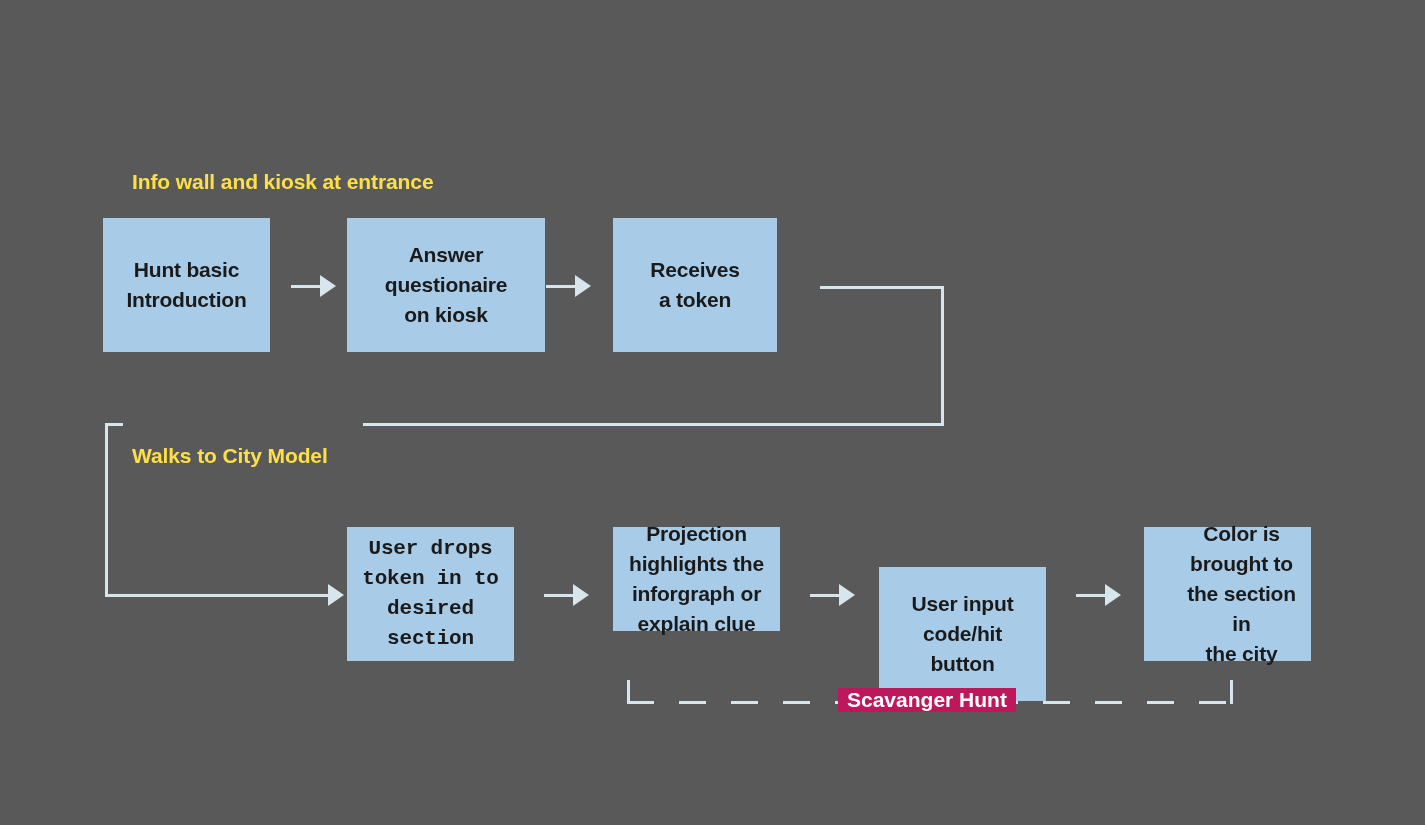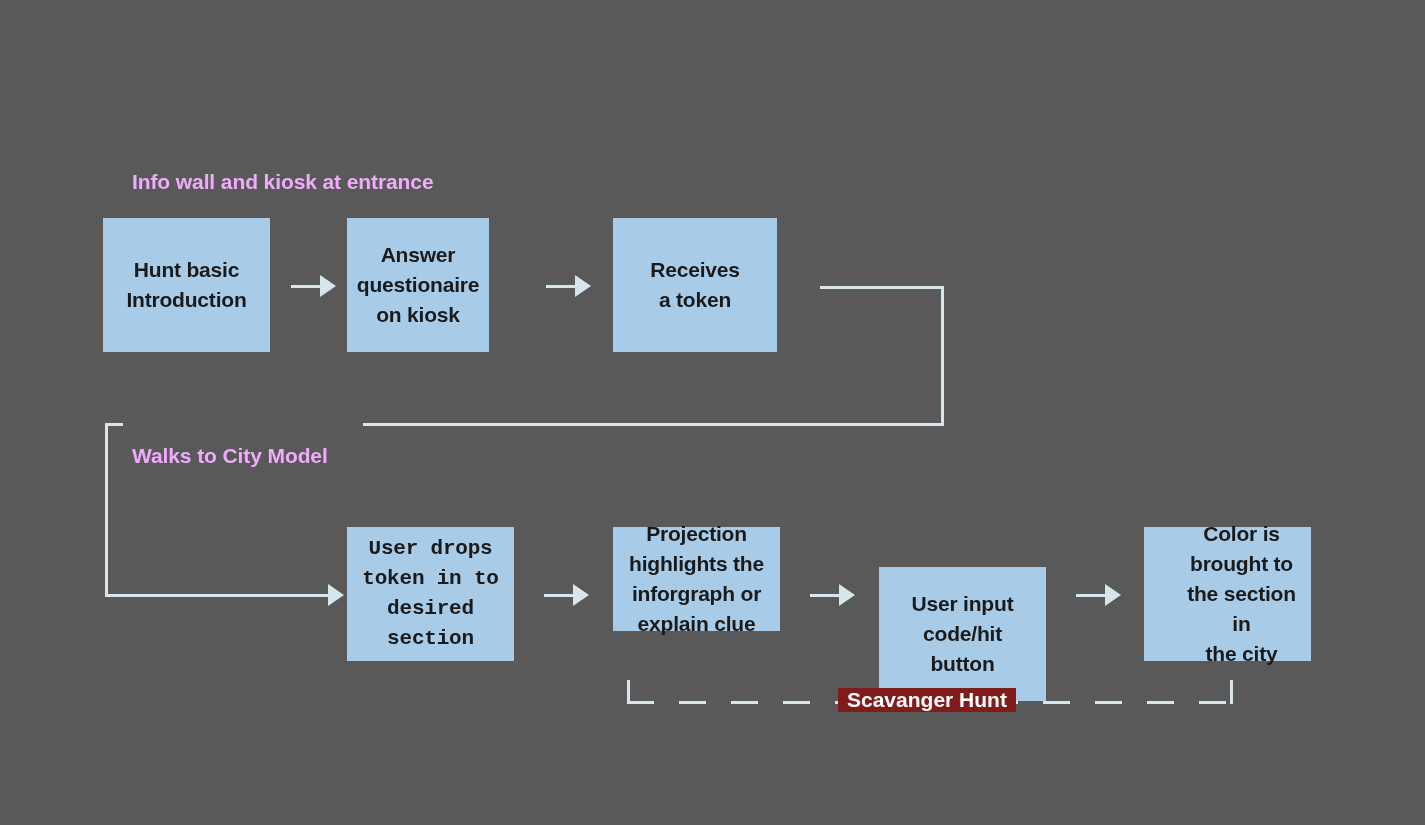--- a/index.html
+++ b/index.html
@@ -33,21 +33,21 @@
     line-height: 1.42;
     box-sizing: border-box;
     padding: 4px 8px;
     white-space: pre-line;
     letter-spacing: -0.2px;
   }
 
   
   .section-label {
     position: absolute;
-    color: #f0abfc;
+    color: #fde047;
     font-weight: bold;
     font-size: 21px;
     white-space: nowrap;
     letter-spacing: -0.1px;
     text-align: center;
   }
 
   
   .arrow {
     position: absolute;
@@ -95,40 +95,40 @@
     position: absolute;
     width: 3px;
     background: #d6e6ec;
   }
   .bracket-label {
     position: absolute;
     color: #ffffff;
     font-weight: bold;
     font-size: 21px;
     white-space: nowrap;
-    background: #7f1d1d;
+    background: #be185d;
     padding: 0 9px;
   }
 </style>
 </head>
 <body>
 
 <div id="canvas">
 
   <div class="section-label" style="left:132px; top:170px;">Info wall and kiosk at entrance</div>
 
   <div class="node" style="left:103px; top:218px; width:167px; height:134px;">Hunt basic
 Introduction</div>
 
   <div class="arrow" style="left:291px; top:275px; width:45px;">
     <div class="shaft"></div>
     <div class="head"></div>
   </div>
 
-  <div class="node" style="left:347px; top:218px; width:142px; height:134px;">Answer
+  <div class="node" style="left:347px; top:218px; width:198px; height:134px;">Answer
 questionaire
 on kiosk</div>
 
   <div class="arrow" style="left:546px; top:275px; width:45px;">
     <div class="shaft"></div>
     <div class="head"></div>
   </div>
 
   <div class="node" style="left:613px; top:218px; width:164px; height:134px;">Receives
 a token</div>

